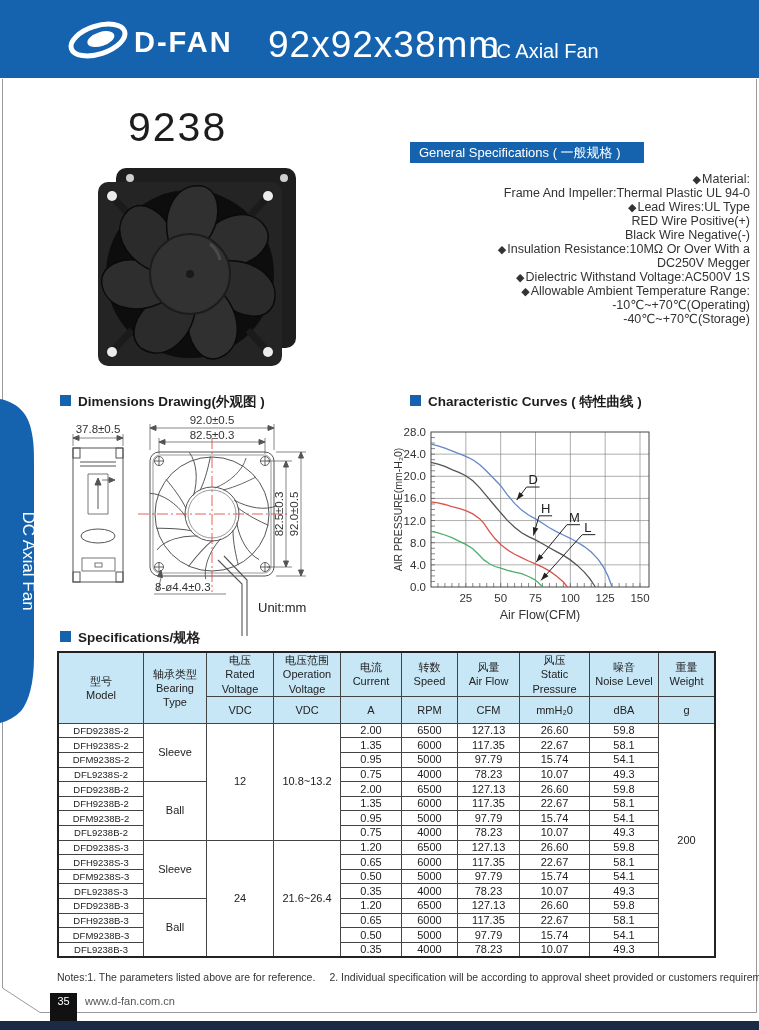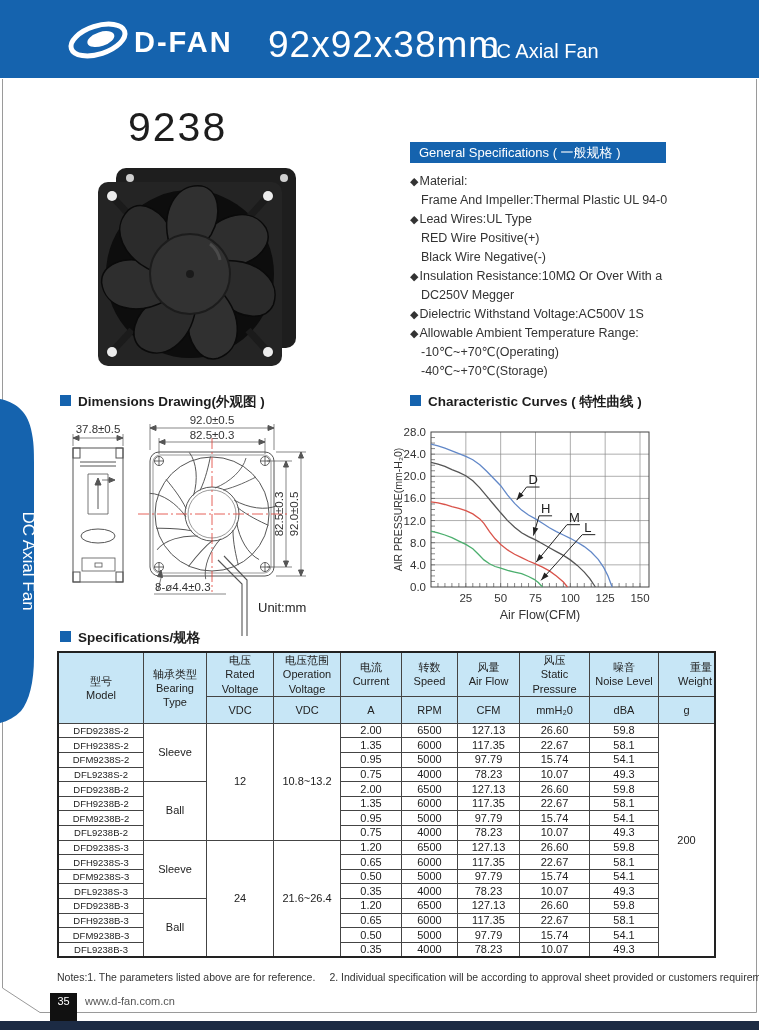--- a/index.html
+++ b/index.html
@@ -9,24 +9,24 @@
   .header{position:absolute;left:0;top:0;width:759px;height:78px;background:#1563AE;}
   .logo{position:absolute;left:66px;top:15px;width:200px;height:48px;}
   .hdr-size{position:absolute;left:268px;top:24px;font-size:37px;color:#fff;letter-spacing:1px;}
   .hdr-prod{position:absolute;left:482px;top:40px;font-size:20px;color:#fff;}
   
   .frame-svg{position:absolute;left:0;top:0;width:759px;height:1030px;pointer-events:none;}
   
   .model-no{position:absolute;left:128px;top:104px;font-size:41px;color:#1d1d1d;letter-spacing:2px;}
   .fan-photo{position:absolute;left:86px;top:166px;width:228px;height:212px;}
   
-  .gs-bar{position:absolute;left:410px;top:142px;width:256px;height:21px;background:#1563AE;
+  .gs-bar{position:absolute;left:410px;top:142px;width:234px;height:21px;background:#1563AE;
           color:#fff;font-size:13px;line-height:21px;padding-left:9px;box-sizing:border-box;}
   .gs-list{position:absolute;left:410px;top:172px;width:340px;font-size:12.5px;color:#333;}
-  .gs-line{line-height:19px;white-space:nowrap;}
+  .gs-line{line-height:14px;white-space:nowrap;text-align:right;}
   .gs-line .dia{margin-right:1px;font-size:11px;}
   .gs-line.cont{padding-left:11px;}
   
   .sec-title{position:absolute;font-size:13.5px;font-weight:700;color:#1d1d1d;white-space:nowrap;}
   .sec-title .sq{display:inline-block;width:11px;height:11px;background:#1563AE;margin-right:7px;}
   
   .ribbon{position:absolute;left:0;top:399px;width:40px;height:324px;}
   
   .dims-svg{position:absolute;left:58px;top:414px;width:332px;height:228px;}
   .chart-svg{position:absolute;left:393px;top:416px;width:366px;height:214px;}
@@ -412,21 +412,21 @@
           </th>
           <th style="width: 65px;">
             <div>风压</div>
             <div>Static</div>
             <div>Pressure</div>
           </th>
           <th style="width: 64px;">
             <div>噪音</div>
             <div>Noise Level</div>
           </th>
-          <th style="width: 51px; text-align: right;">
+          <th style="width: 51px;">
             <div>重量</div>
             <div>Weight</div>
           </th>
         </tr>
         <tr class="units">
           <th>VDC</th>
           <th>VDC</th>
           <th>A</th>
           <th>RPM</th>
           <th>CFM</th>

